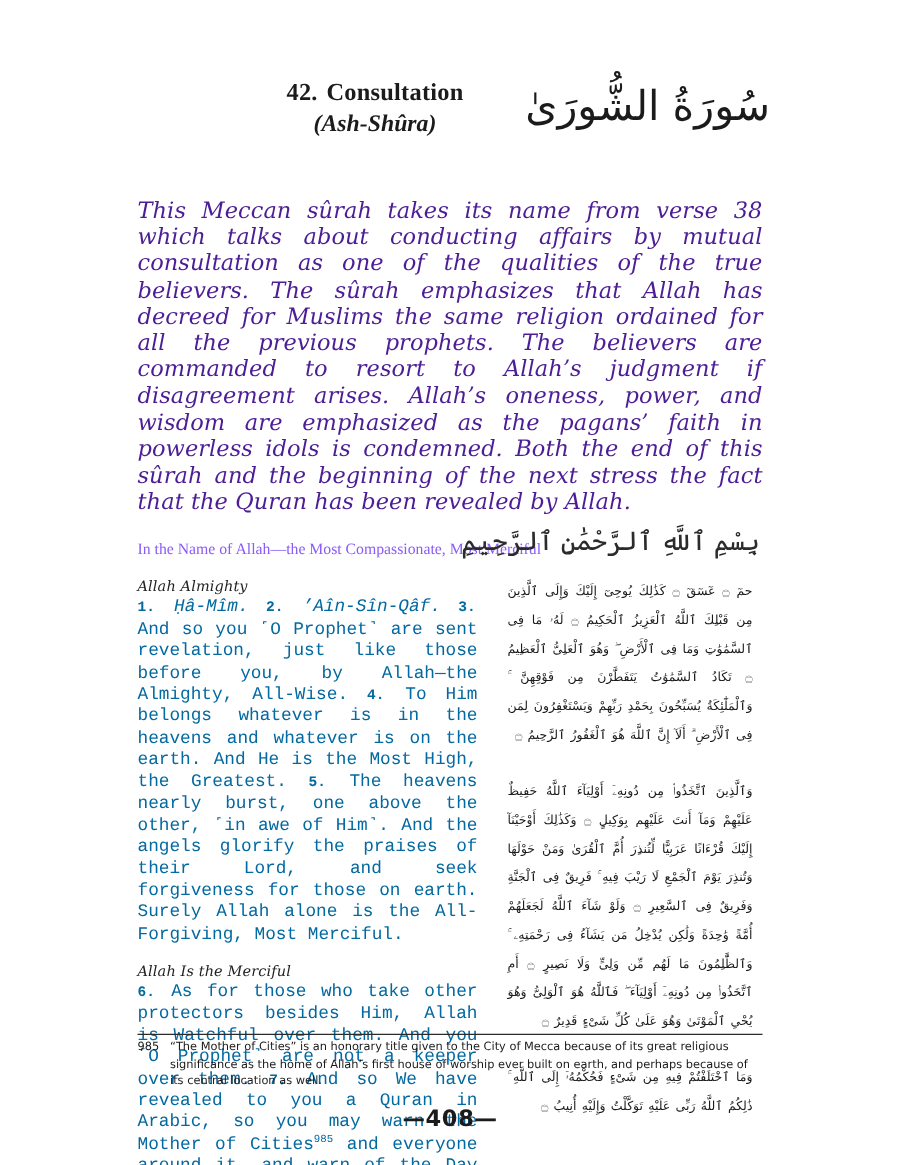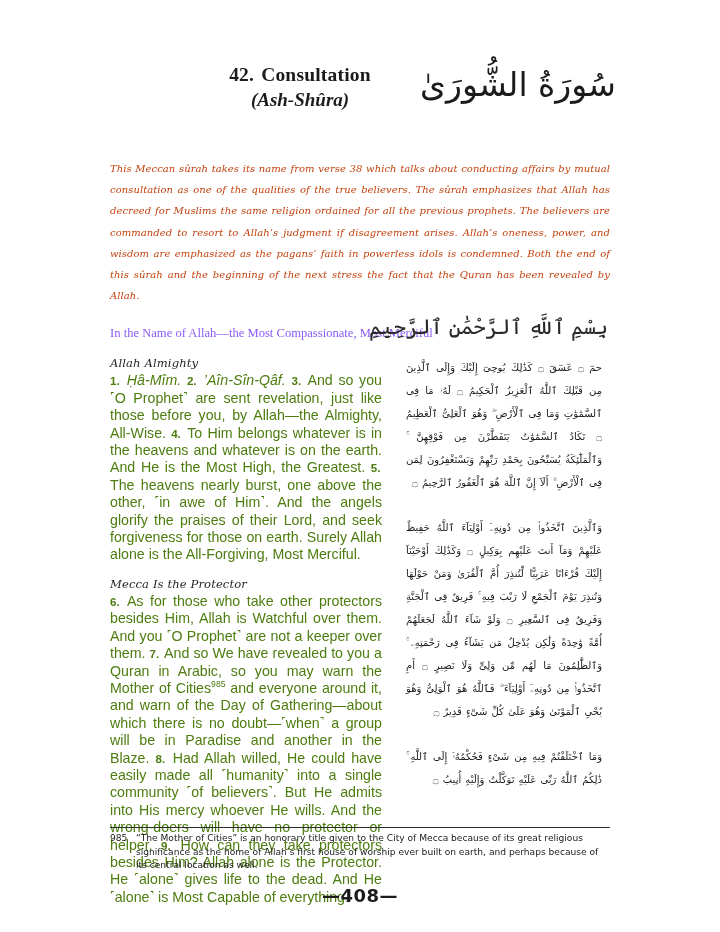--- a/index.html
+++ b/index.html
@@ -62,24 +62,24 @@
     color: #1b1b1b;
     direction: rtl;
     white-space: nowrap;
   }
 
   
   .intro {
     margin-top: 22px;
     font-family: "DejaVu Serif", serif;
     font-style: italic;
-    font-size: 10px;
+    font-size: 18px;
     line-height: 21.2px;
     text-align: justify;
-    color: #c2410c;
+    color: #4c1d95;
     letter-spacing: 0.05px;
   }
 
   
   .bismillah-row {
     margin-top: 18px;
     position: relative;
     height: 22px;
   }
   .bismillah-en {
@@ -115,27 +115,27 @@
     font-family: "DejaVu Serif", serif;
     font-style: italic;
     font-size: 11.6px;
     color: #1f1f1f;
     margin: 0 0 2px 0;
     letter-spacing: 0.1px;
   }
   .section-head.sp { margin-top: 13px; }
 
   .verse-para {
-    font-family: Liberation Sans, sans-serif;
+    font-family: Liberation Mono, monospace;
     font-size: 14.2px;
     line-height: 17.4px;
     text-align: justify;
     text-justify: inter-word;
     margin: 0;
-    color: #4d7c0f;
+    color: #0369a1;
     hyphens: auto;
   }
   .vnum {
     font-weight: bold;
     font-size: 11.6px;
     margin-right: 1.5px;
   }
   .translit { font-style: italic; }
   .fn-ref {
     font-size: 8.6px;
@@ -214,21 +214,21 @@
     <div class="bismillah-ar">بِسْمِ ٱللَّهِ ٱلرَّحْمَٰنِ ٱلرَّحِيمِ</div>
   </div>
 
   <div class="body-cols">
 
     <div class="col-en">
 
       <div class="section-head">Allah Almighty</div>
       <p class="verse-para"><span class="vnum">1.</span> <span class="translit">Ḥâ-Mîm.</span> <span class="vnum">2.</span> <span class="translit">’Aîn-Sîn-Qâf.</span> <span class="vnum">3.</span> And so you ˹O Prophet˺ are sent revelation, just like those before you, by Allah—the Almighty, All-Wise. <span class="vnum">4.</span> To Him belongs whatever is in the heavens and whatever is on the earth. And He is the Most High, the Greatest. <span class="vnum">5.</span> The heavens nearly burst, one above the other, ˹in awe of Him˺. And the angels glorify the praises of their Lord, and seek forgiveness for those on earth. Surely Allah alone is the All-Forgiving, Most Merciful.</p>
 
-      <div class="section-head sp">Mecca Is the Protector</div>
+      <div class="section-head sp">Allah Is the Merciful</div>
       <p class="verse-para"><span class="vnum">6.</span> As for those who take other protectors besides Him, Allah is Watchful over them. And you ˹O Prophet˺ are not a keeper over them. <span class="vnum">7.</span> And so We have revealed to you a Quran in Arabic, so you may warn the Mother of Cities<span class="fn-ref">985</span> and everyone around it, and warn of the Day of Gathering—about which there is no doubt—˹when˺ a group will be in Paradise and another in the Blaze. <span class="vnum">8.</span> Had Allah willed, He could have easily made all ˹humanity˺ into a single community ˹of believers˺. But He admits into His mercy whoever He wills. And the wrong-doers will have no protector or helper. <span class="vnum">9.</span> How can they take protectors besides Him? Allah alone is the Protector. He ˹alone˺ gives life to the dead. And He ˹alone˺ is Most Capable of everything.</p>
 
     </div>
 
     <div class="col-ar">
       <p class="ar-block">حمٓ ۝ عٓسٓقٓ ۝ كَذَٰلِكَ يُوحِىٓ إِلَيْكَ وَإِلَى ٱلَّذِينَ مِن قَبْلِكَ ٱللَّهُ ٱلْعَزِيزُ ٱلْحَكِيمُ ۝ لَهُۥ مَا فِى ٱلسَّمَٰوَٰتِ وَمَا فِى ٱلْأَرْضِ ۖ وَهُوَ ٱلْعَلِىُّ ٱلْعَظِيمُ ۝ تَكَادُ ٱلسَّمَٰوَٰتُ يَتَفَطَّرْنَ مِن فَوْقِهِنَّ ۚ وَٱلْمَلَٰٓئِكَةُ يُسَبِّحُونَ بِحَمْدِ رَبِّهِمْ وَيَسْتَغْفِرُونَ لِمَن فِى ٱلْأَرْضِ ۗ أَلَآ إِنَّ ٱللَّهَ هُوَ ٱلْغَفُورُ ٱلرَّحِيمُ ۝</p>
       <p class="ar-block ar-gap-1">وَٱلَّذِينَ ٱتَّخَذُوا۟ مِن دُونِهِۦٓ أَوْلِيَآءَ ٱللَّهُ حَفِيظٌ عَلَيْهِمْ وَمَآ أَنتَ عَلَيْهِم بِوَكِيلٍ ۝ وَكَذَٰلِكَ أَوْحَيْنَآ إِلَيْكَ قُرْءَانًا عَرَبِيًّا لِّتُنذِرَ أُمَّ ٱلْقُرَىٰ وَمَنْ حَوْلَهَا وَتُنذِرَ يَوْمَ ٱلْجَمْعِ لَا رَيْبَ فِيهِ ۚ فَرِيقٌ فِى ٱلْجَنَّةِ وَفَرِيقٌ فِى ٱلسَّعِيرِ ۝ وَلَوْ شَآءَ ٱللَّهُ لَجَعَلَهُمْ أُمَّةً وَٰحِدَةً وَلَٰكِن يُدْخِلُ مَن يَشَآءُ فِى رَحْمَتِهِۦ ۚ وَٱلظَّٰلِمُونَ مَا لَهُم مِّن وَلِىٍّ وَلَا نَصِيرٍ ۝ أَمِ ٱتَّخَذُوا۟ مِن دُونِهِۦٓ أَوْلِيَآءَ ۖ فَٱللَّهُ هُوَ ٱلْوَلِىُّ وَهُوَ يُحْىِ ٱلْمَوْتَىٰ وَهُوَ عَلَىٰ كُلِّ شَىْءٍ قَدِيرٌ ۝</p>
       <p class="ar-block ar-gap-2">وَمَا ٱخْتَلَفْتُمْ فِيهِ مِن شَىْءٍ فَحُكْمُهُۥٓ إِلَى ٱللَّهِ ۚ ذَٰلِكُمُ ٱللَّهُ رَبِّى عَلَيْهِ تَوَكَّلْتُ وَإِلَيْهِ أُنِيبُ ۝</p>
     </div>
 

